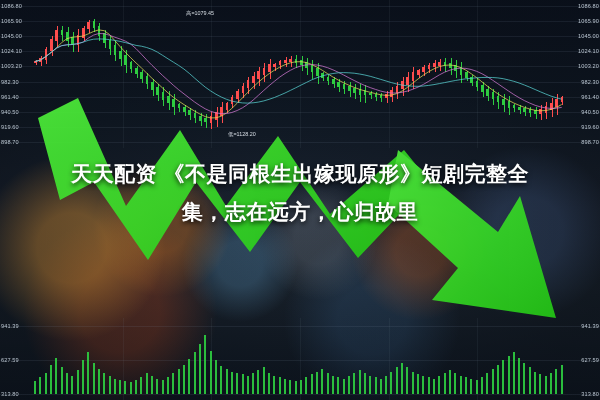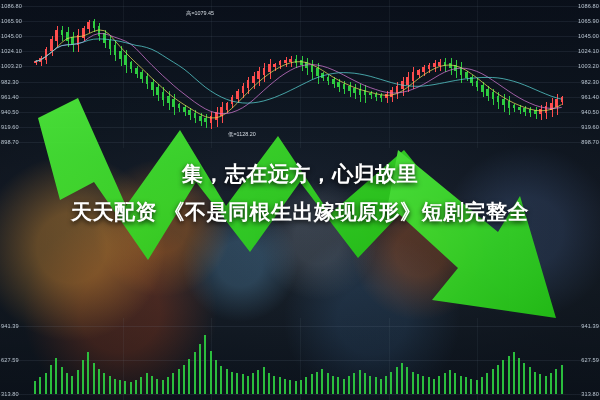--- a/index.html
+++ b/index.html
@@ -521,16 +521,16 @@
         <stop offset="100%" stop-color="#23c415"></stop>
       </linearGradient>
     </defs>
     <g fill="url(#ag)" opacity="0.93">
       <polygon points="38,118 78,98 126,206 180,130 226,206 278,136 330,214 404,150 430,182 358,258 300,182 250,252 196,182 148,260 94,182 60,200"></polygon>
       <polygon points="398,150 498,232 520,196 556,318 432,300 458,268 388,204"></polygon>
     </g>
   </svg>
 
   <div class="headline">
+    <span class="hl-line">天天配资 《不是同根生出嫁现原形》短剧完整全</span>
     <span class="hl-line">集，志在远方，心归故里</span>
-    <span class="hl-line">天天配资 《不是同根生出嫁现原形》短剧完整全</span>
   </div>
 </div>
 
 </body></html>

